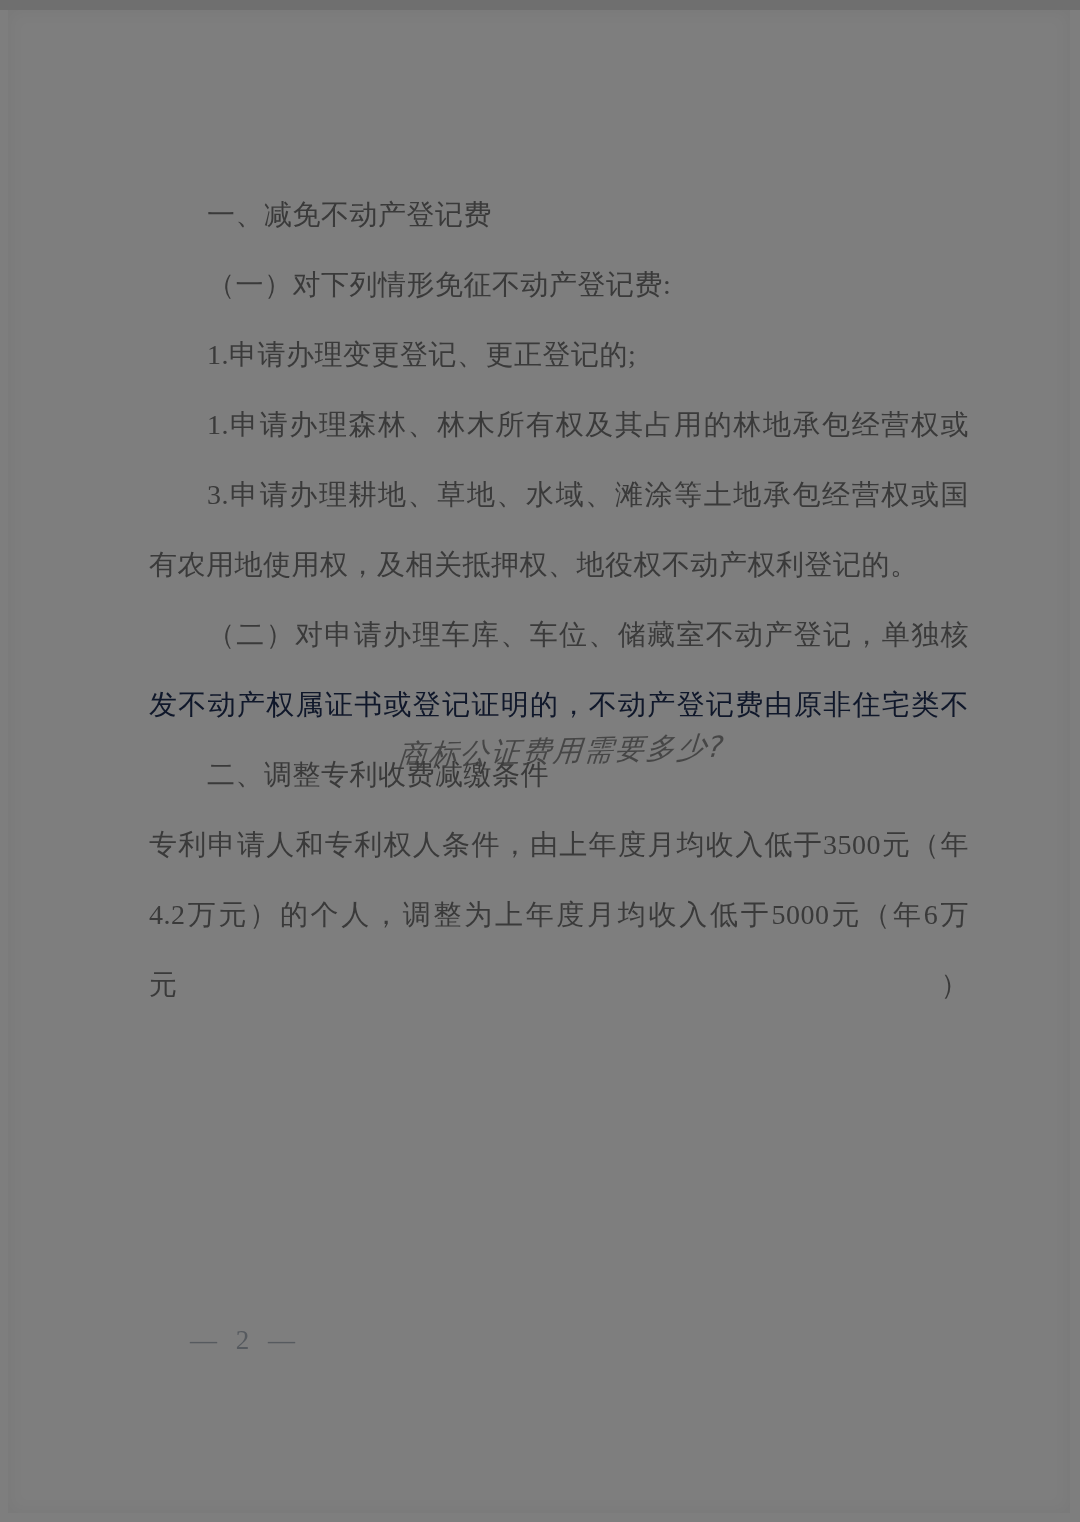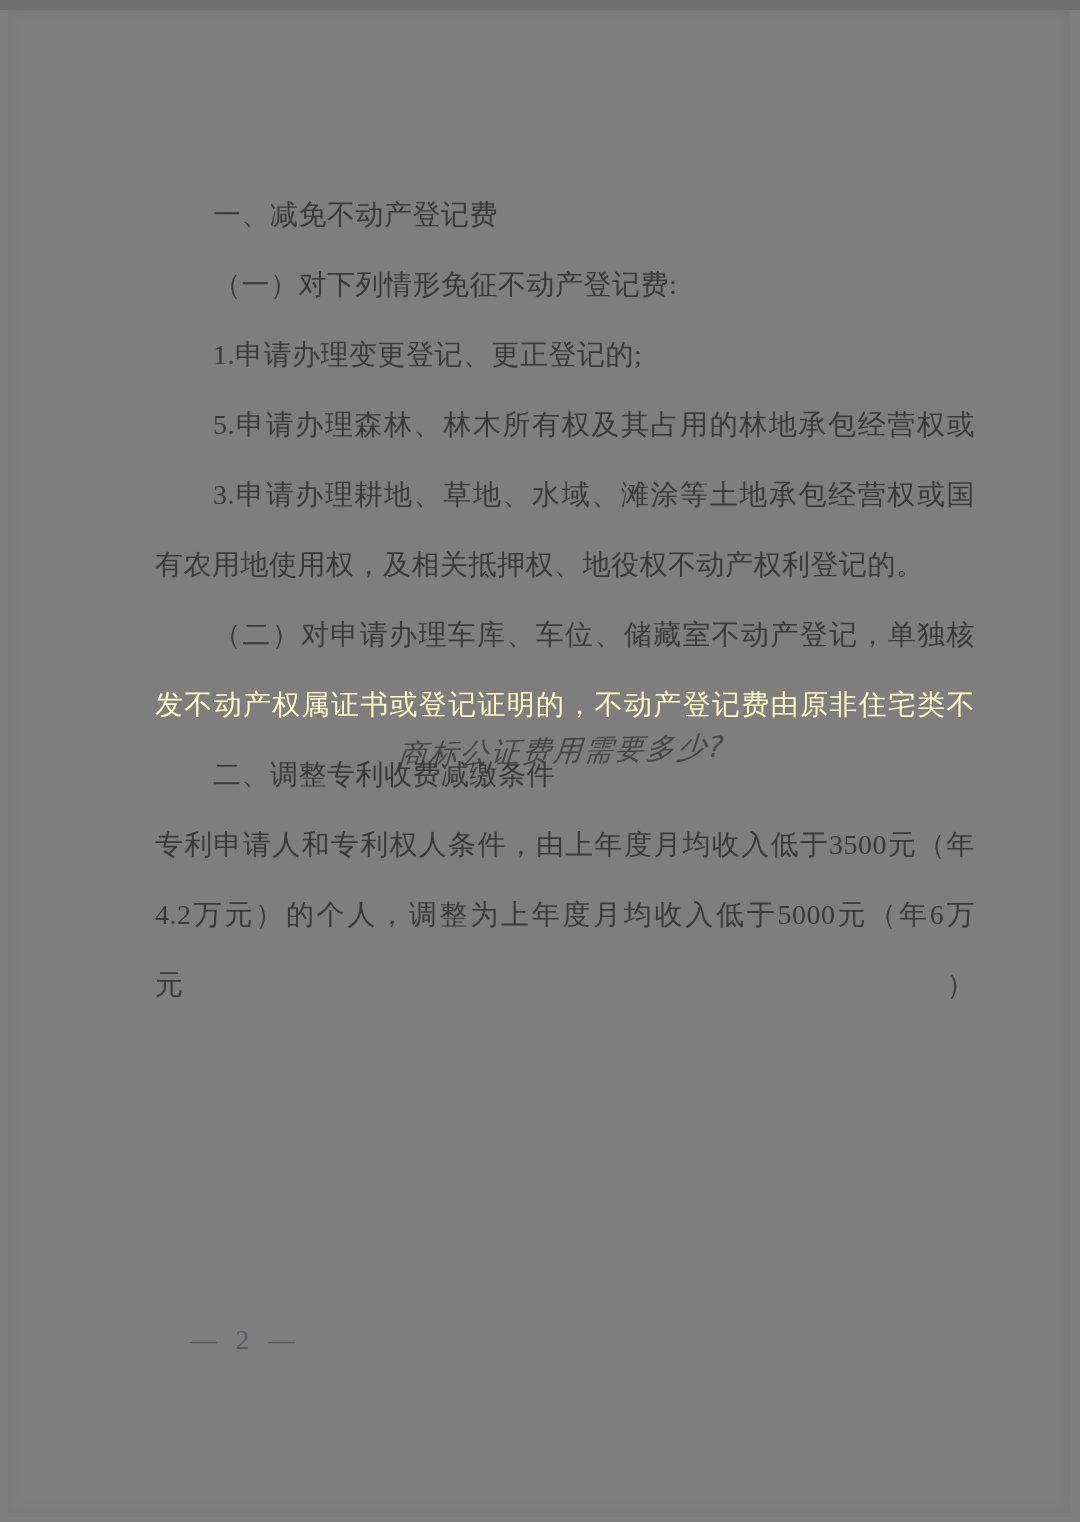--- a/index.html
+++ b/index.html
@@ -28,42 +28,42 @@
     height: 1503px;
     background:
       radial-gradient(closed-side, rgba(0,0,0,0)),
       radial-gradient(180px 60px at 960px 745px, rgba(120,120,120,0.06), rgba(0,0,0,0) 70%),
       radial-gradient(220px 80px at 80px 1200px, rgba(120,120,120,0.04), rgba(0,0,0,0) 70%),
       #fdfdfd;
     box-shadow: inset 0 0 18px rgba(0,0,0,0.05);
   }
   .text-block {
     position: absolute;
-    left: 147px;   
+    left: 141px;   
     top: 170px;    
     width: 820px;
     color: #3a3a3a;
   }
   .line {
     height: 70px;
     line-height: 70px;
     font-size: 28px;
     white-space: nowrap;
     letter-spacing: 0.5px;
   }
   .indent {
     text-indent: 58px;
   }
   .full {
     white-space: normal;
     text-align: justify;
     text-align-last: justify;
   }
   .faded {
-    color: #fef9c3;
+    color: #0f172a;
   }
   .watermark {
     position: absolute;
     left: 390px;  
     top: 726px;   
     width: 330px;
     font-family: "DejaVu Sans", sans-serif;
     font-style: italic;
     font-size: 29px;
     letter-spacing: 2px;
@@ -86,21 +86,21 @@
 <body>
 
 <div class="top-edge"></div>
 
 <div class="paper">
 
   <div class="text-block">
     <div class="line indent">一、减免不动产登记费</div>
     <div class="line indent">（一）对下列情形免征不动产登记费:</div>
     <div class="line indent">1.申请办理变更登记、更正登记的;</div>
-    <div class="line indent full">5.申请办理森林、林木所有权及其占用的林地承包经营权或</div>
+    <div class="line indent full">1.申请办理森林、林木所有权及其占用的林地承包经营权或</div>
     <div class="line indent full">3.申请办理耕地、草地、水域、滩涂等土地承包经营权或国</div>
     <div class="line">有农用地使用权，及相关抵押权、地役权不动产权利登记的。</div>
     <div class="line indent full">（二）对申请办理车库、车位、储藏室不动产登记，单独核</div>
     <div class="line full faded">发不动产权属证书或登记证明的，不动产登记费由原非住宅类不</div>
     <div class="line indent">二、调整专利收费减缴条件</div>
     <div class="line full">专利申请人和专利权人条件，由上年度月均收入低于3500元（年</div>
     <div class="line full">4.2万元）的个人，调整为上年度月均收入低于5000元（年6万元）</div>
   </div>
 
   <div class="watermark">商标公证费用需要多少?</div>

